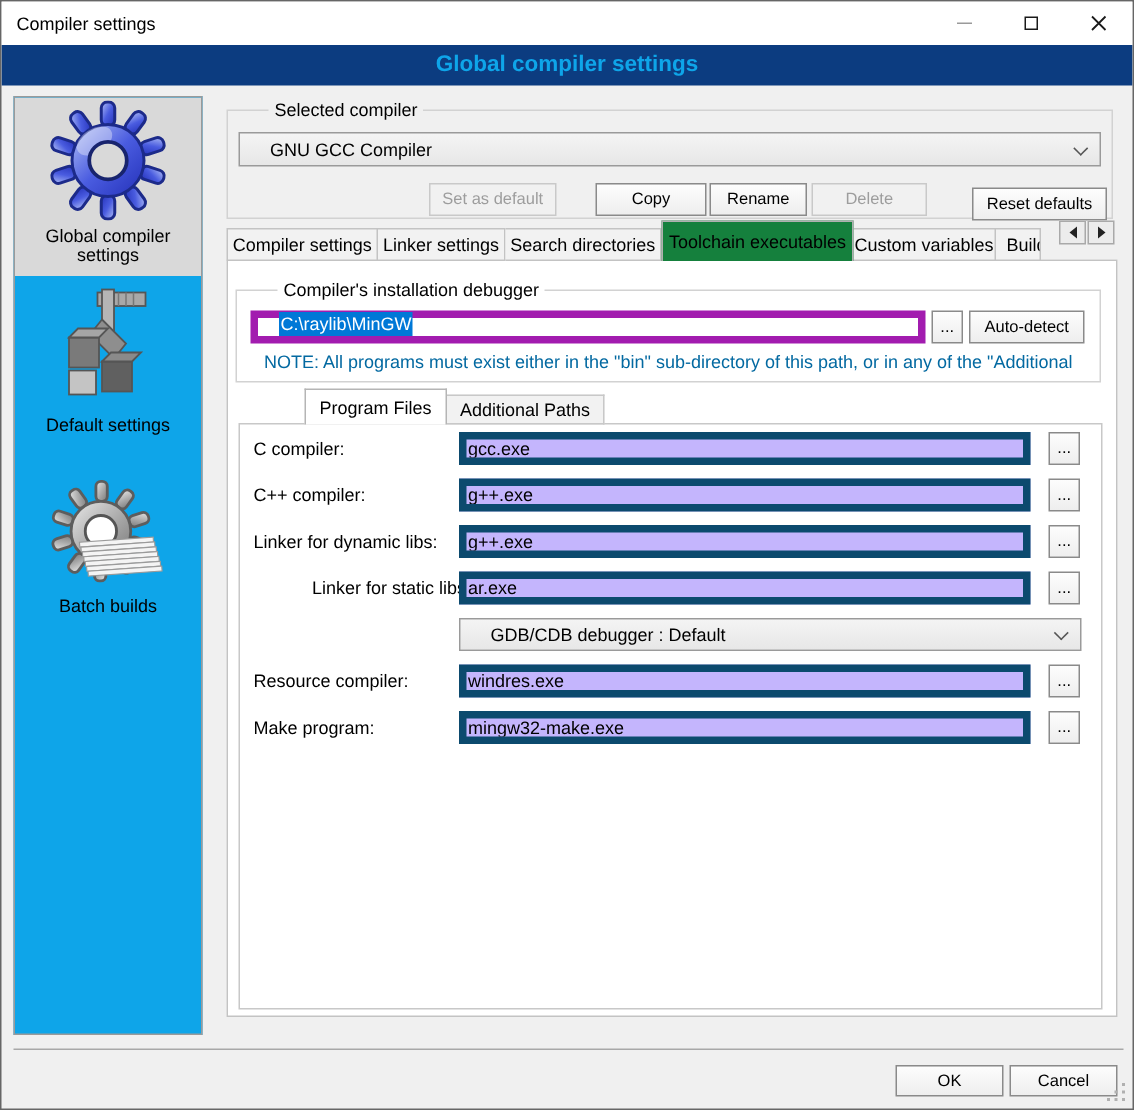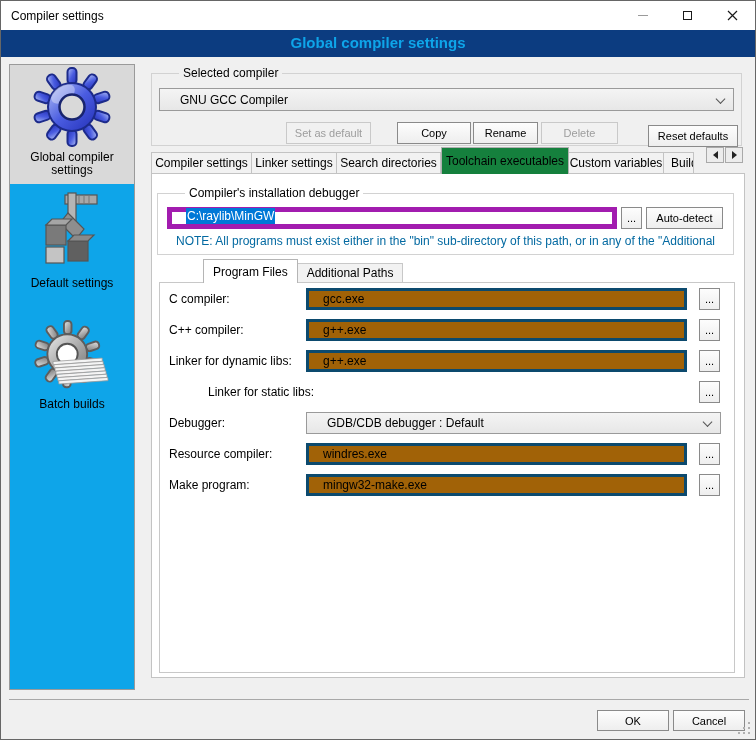--- a/index.html
+++ b/index.html
@@ -62,22 +62,22 @@
   .subtab{height:20px;background:#f2f2f2;border:1px solid #c8c8c8;border-left:none;padding:0 9px;
     display:flex;align-items:center;}
   .subtab.active{height:24px;background:#fff;border:1px solid #b5b5b5;border-left:1px solid #b5b5b5;border-bottom:none;z-index:6;}
   
   .pathbox{position:absolute;left:166px;top:206px;width:450px;height:22px;border:5px solid #a21caf;background:#fff;
     display:flex;align-items:flex-end;padding-left:14px;z-index:3;}
   .sel-text{background:#0078d7;color:#fff;padding:1px 1px;}
   .note{position:absolute;left:175px;top:233px;width:561px;height:15px;color:#0369a1;white-space:nowrap;overflow:hidden;z-index:3;}
   
   .frm-label{position:absolute;left:168px;width:134px;height:22px;line-height:22px;z-index:3;}
-  .frm-input{position:absolute;left:305px;width:381px;height:22px;border:3px solid #0c4a6e;background:#a16207;
-    font-family:"Liberation Sans",sans-serif;font-size:12px;padding:0 14px;z-index:3;}
+  .frm-input{position:absolute;left:305px;width:381px;height:22px;border:5px solid #0c4a6e;background:#c4b5fd;
+    font-family:"Liberation Sans",sans-serif;font-size:12px;padding:0 1px;z-index:3;}
   .frm-browse{left:698px;width:22px;z-index:3;}
   .z3{z-index:3;}
   
   .sep{position:absolute;left:8px;top:698px;width:740px;border-top:1px solid #a8a8a8;}
   .grip{position:absolute;right:5px;bottom:5px;width:2px;height:2px;background:#b0b0b0;
     box-shadow:-5px 0 #b0b0b0,-10px 0 #b0b0b0,0 -5px #b0b0b0,-5px -5px #b0b0b0,0 -10px #b0b0b0;}
   svg{display:block;}
 </style>
 </head>
 <body>
@@ -241,23 +241,23 @@
 
   <span class="frm-label" style="top:318px;">C++ compiler:</span>
   <input class="frm-input" style="top: 318px;" readonly="" value="g++.exe">
   <div class="btn small frm-browse" style="top:318px;">...</div>
 
   <span class="frm-label" style="top:349px;">Linker for dynamic libs:</span>
   <input class="frm-input" style="top: 349px;" readonly="" value="g++.exe">
   <div class="btn small frm-browse" style="top:349px;">...</div>
 
   <span class="frm-label" style="top:380px;margin-left:39px;">Linker for static libs:</span>
+  <input class="frm-input" style="top: 380px;" readonly="" value="ar.exe">
   <div class="btn small frm-browse" style="top:380px;">...</div>
 
-  <span class="frm-label" style="top:411px;">Debugger:</span>
   <div class="combo z3" style="left:305px;top:411px;width:415px;height:22px;">
     <span>GDB/CDB debugger : Default</span>
     <span class="chev"></span>
   </div>
 
   <span class="frm-label" style="top:442px;">Resource compiler:</span>
   <input class="frm-input" style="top: 442px;" readonly="" value="windres.exe">
   <div class="btn small frm-browse" style="top:442px;">...</div>
 
   <span class="frm-label" style="top:473px;">Make program:</span>

